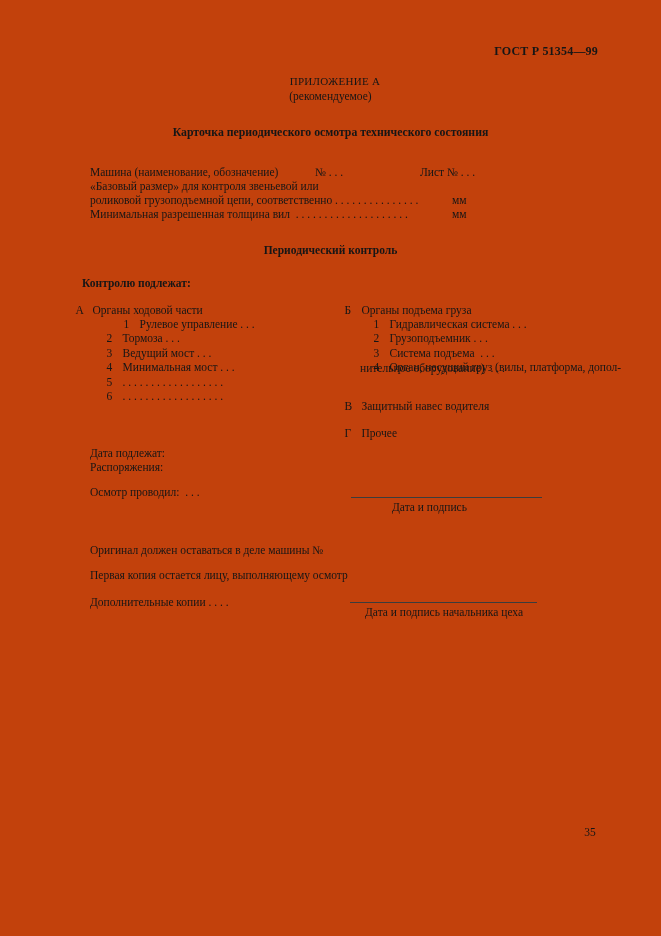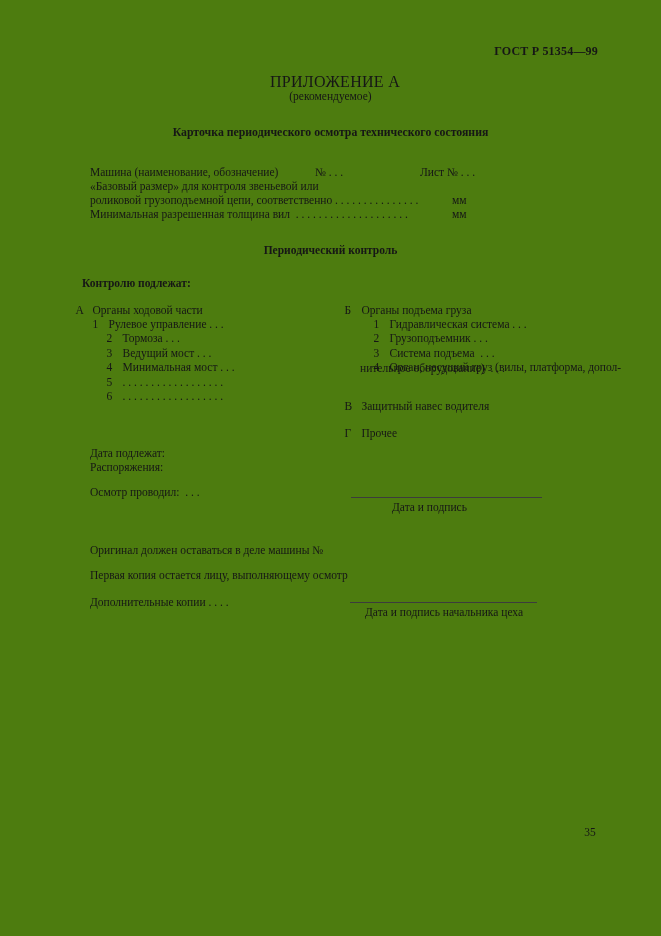--- a/index.html
+++ b/index.html
@@ -1,34 +1,34 @@
 <!DOCTYPE html>
 <html><head>
 <meta charset="utf-8">
 <style>
   * { box-sizing: border-box; }
   html, body { margin: 0; padding: 0; background: #ffffff; }
   .page {
     position: relative;
     width: 661px;
     height: 936px;
-    background: #4d7c0f;
+    background: #c2410c;
     font-family: "Liberation Serif", "DejaVu Serif", serif;
     font-size: 11.5px;
     color: #161616;
     overflow: hidden;
   }
   .abs { position: absolute; white-space: pre; line-height: 13px; }
   .b { font-weight: bold; }
   .ctr { left: 0; width: 661px; text-align: center; }
   .letter { display: inline-block; width: 17px; white-space: pre; }
   .num { display: inline-block; width: 16px; white-space: pre; }
   .hline { position: absolute; height: 0; border-top: 1px solid #3c3c3c; }
   .gost { font-size: 12px; letter-spacing: 0.2px; }
-  .apx { font-size: 16px; letter-spacing: 0.3px; padding-left: 9px; }
+  .apx { font-size: 11px; letter-spacing: 0.3px; padding-left: 9px; }
   .title { font-size: 11.8px; }
 </style>
 </head>
 <body>
 
 <div class="page">
 
   <div class="abs b gost" style="top:45px; right:63px;">ГОСТ Р 51354—99</div>
 
   <div class="abs ctr apx" style="top:75px;">ПРИЛОЖЕНИЕ А</div>
@@ -48,21 +48,21 @@
   <div class="abs" style="left:90px; top:208px;">Минимальная разрешенная толщина вил  . . . . . . . . . . . . . . . . . . . .</div>
   <div class="abs" style="left:452px; top:208px;">мм</div>
 
   <div class="abs ctr b" style="top:244px;">Периодический контроль</div>
 
   <div class="abs b" style="left:82px; top:277px;">Контролю подлежат:</div>
 
   <div class="abs" style="left:64px; top:291px;">
     <span class="letter">А</span><span>Органы ходовой части</span>
   </div>
-  <div class="abs" style="left:81px; top:305px;">
+  <div class="abs" style="left:112px; top:305px;">
     <span class="num">1</span><span>Рулевое управление . . .</span>
   </div>
   <div class="abs" style="left:95px; top:319px;">
     <span class="num">2</span><span>Тормоза . . .</span>
   </div>
   <div class="abs" style="left:95px; top:334px;">
     <span class="num">3</span><span>Ведущий мост . . .</span>
   </div>
   <div class="abs" style="left:95px; top:348px;">
     <span class="num">4</span><span>Минимальная мост . . .</span>

